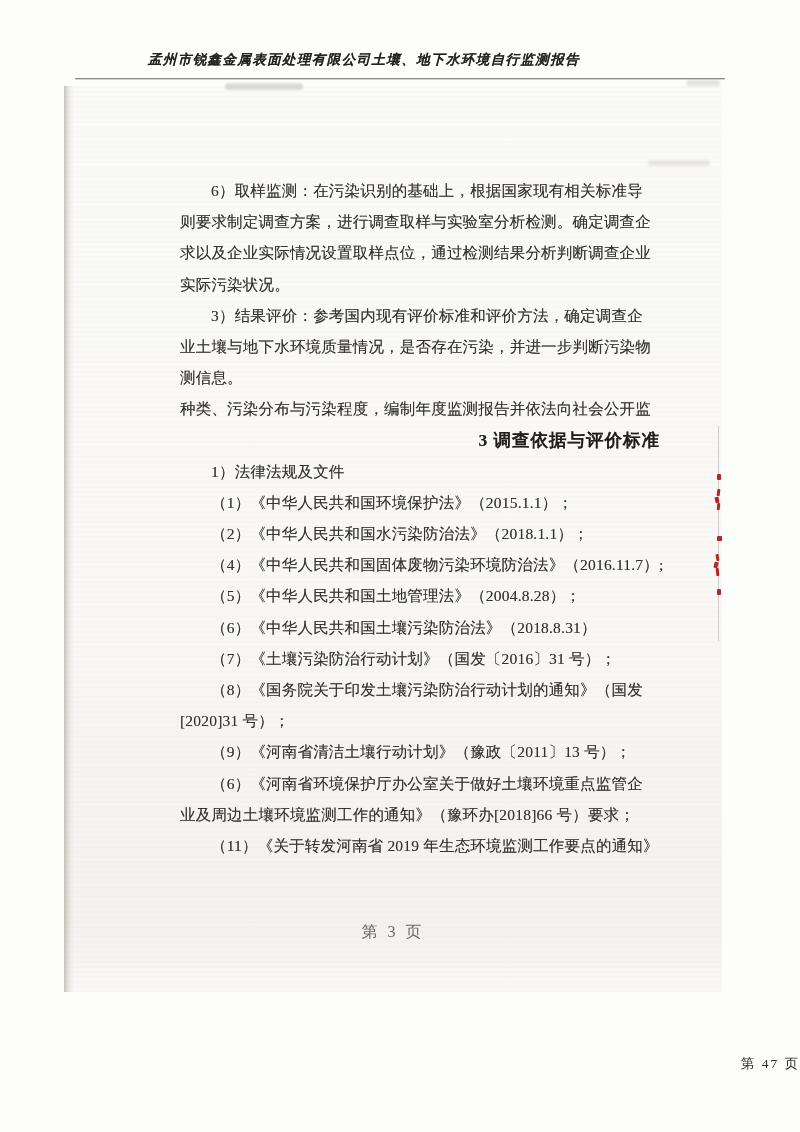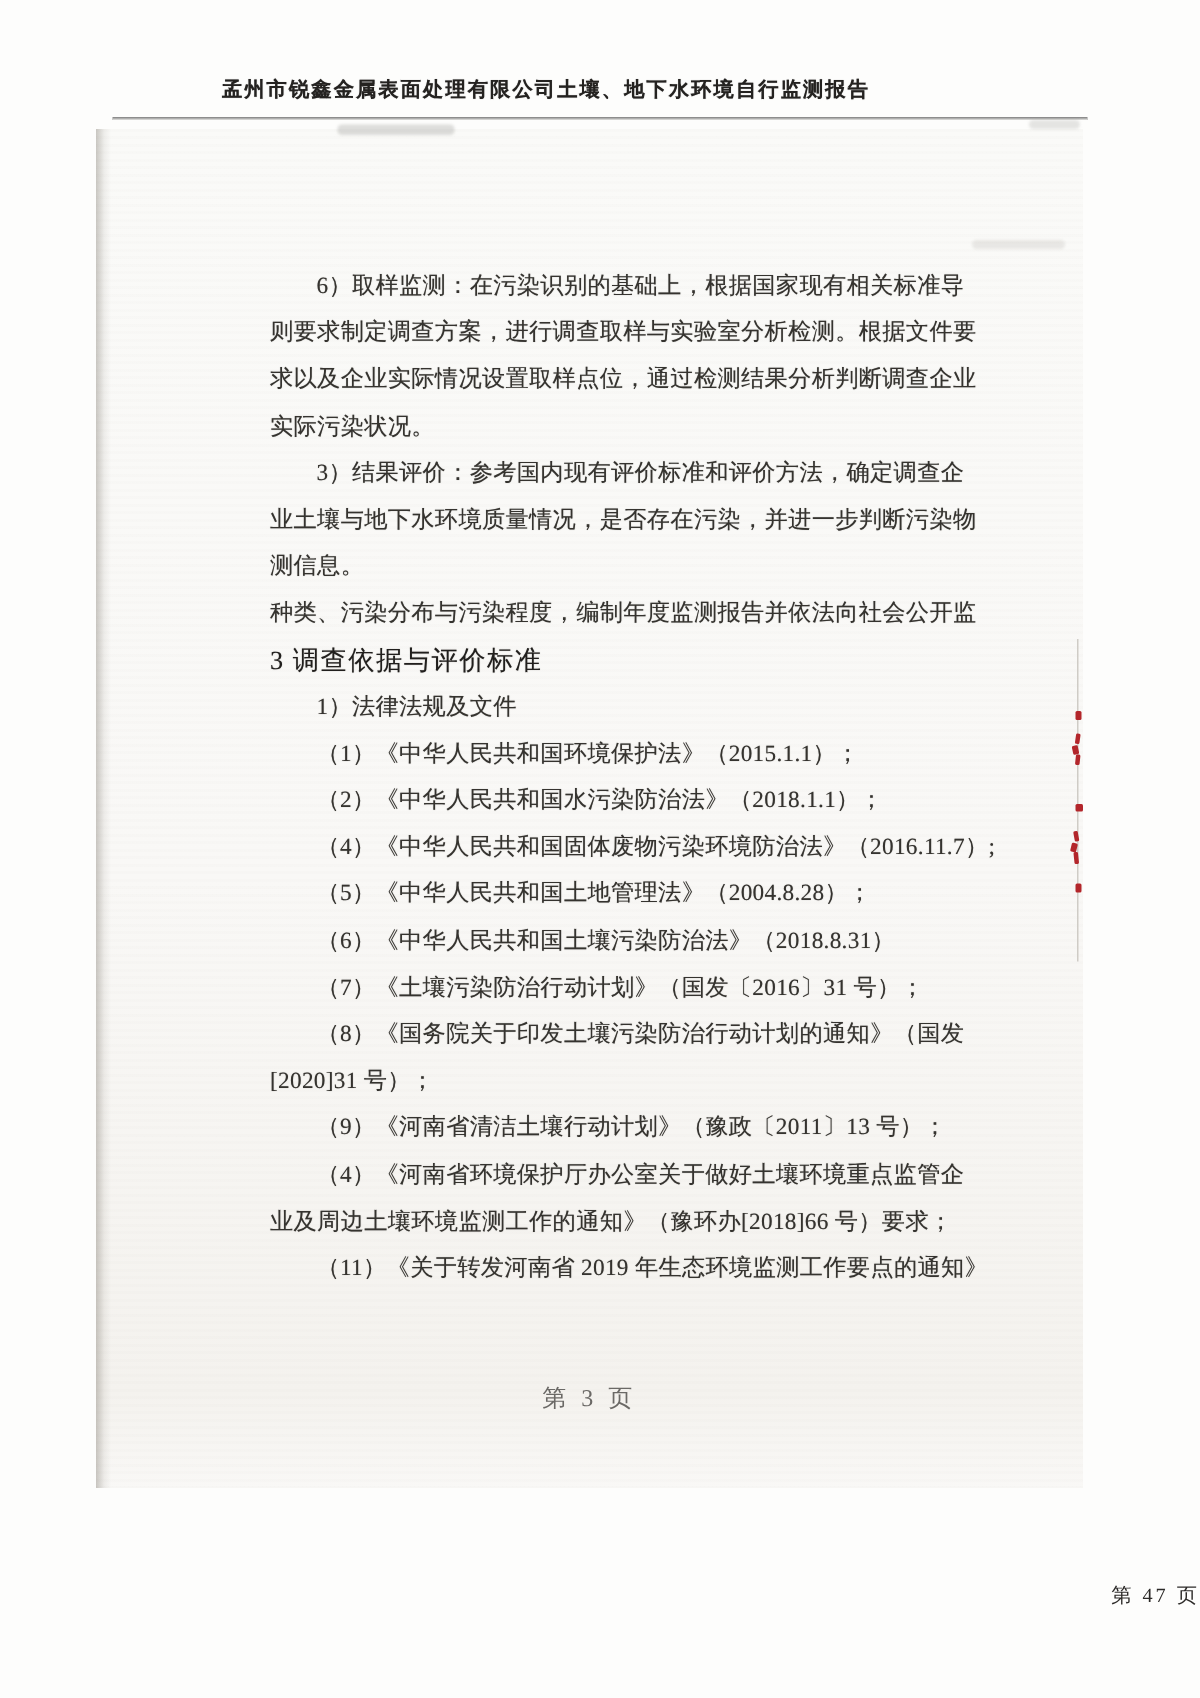--- a/index.html
+++ b/index.html
@@ -12,20 +12,21 @@
   }
 
   
   .page-header { position: absolute; top: 0; left: 0; width: 800px; height: 82px; }
   .header-title {
     position: absolute; top: 51px; left: 0; width: 728px;
     text-align: center;
     font-size: 13.5px; font-weight: bold; letter-spacing: 1.4px;
     color: #242220;
     text-shadow: 0 0 0.5px rgba(40,40,40,.6);
+    font-style: italic;
   }
   .header-rule {
     position: absolute; top: 78px; left: 75px; width: 650px; height: 2px;
     background: #8d8d8d;
     border-bottom: 1px solid #d2d2d0;
   }
 
   
   .scan {
     position: absolute; left: 64px; top: 86px; width: 658px; height: 906px;
@@ -46,22 +47,23 @@
   .textcol { position: absolute; left: 116px; top: 89px; width: 480px; }
   .line {
     height: 31.2px; line-height: 31.2px;
     font-size: 15.5px; letter-spacing: 0.2px;
     color: #35332f;
     white-space: nowrap;
     text-shadow: 0 0 0.6px rgba(70,68,64,.55);
   }
   .line.indent { padding-left: 31px; }
   .line.heading {
-    font-weight: normal; font-size: 17.5px; letter-spacing: 1px;
+    font-weight: bold; font-size: 17.5px; letter-spacing: 1px;
     color: #211f1d;
+    text-align: right;
   }
 
   .scan-pageno {
     position: absolute; left: 0; top: 836px; width: 658px;
     text-align: center;
     font-size: 16px; letter-spacing: 3px; color: #6b6966;
   }
 
   
   .margin-line {
@@ -95,39 +97,39 @@
 </div>
 
 <div class="scan">
   <div class="scan-edge-left"></div>
   <div class="artifact a1"></div>
   <div class="artifact a2"></div>
   <div class="artifact a3"></div>
 
   <div class="textcol">
     <div class="line indent">6）取样监测：在污染识别的基础上，根据国家现有相关标准导</div>
-    <div class="line">则要求制定调查方案，进行调查取样与实验室分析检测。根据文件要</div>
+    <div class="line">则要求制定调查方案，进行调查取样与实验室分析检测。确定调查企</div>
     <div class="line">求以及企业实际情况设置取样点位，通过检测结果分析判断调查企业</div>
     <div class="line">实际污染状况。</div>
     <div class="line indent">3）结果评价：参考国内现有评价标准和评价方法，确定调查企</div>
     <div class="line">业土壤与地下水环境质量情况，是否存在污染，并进一步判断污染物</div>
     <div class="line">测信息。</div>
     <div class="line">种类、污染分布与污染程度，编制年度监测报告并依法向社会公开监</div>
     <div class="line heading">3 调查依据与评价标准</div>
     <div class="line indent">1）法律法规及文件</div>
     <div class="line indent">（1）《中华人民共和国环境保护法》（2015.1.1）；</div>
     <div class="line indent">（2）《中华人民共和国水污染防治法》（2018.1.1）；</div>
     <div class="line indent">（4）《中华人民共和国固体废物污染环境防治法》（2016.11.7）;</div>
     <div class="line indent">（5）《中华人民共和国土地管理法》（2004.8.28）；</div>
     <div class="line indent">（6）《中华人民共和国土壤污染防治法》（2018.8.31）</div>
     <div class="line indent">（7）《土壤污染防治行动计划》（国发〔2016〕31 号）；</div>
     <div class="line indent">（8）《国务院关于印发土壤污染防治行动计划的通知》（国发</div>
     <div class="line">[2020]31 号）；</div>
     <div class="line indent">（9）《河南省清洁土壤行动计划》（豫政〔2011〕13 号）；</div>
-    <div class="line indent">（4）《河南省环境保护厅办公室关于做好土壤环境重点监管企</div>
+    <div class="line indent">（6）《河南省环境保护厅办公室关于做好土壤环境重点监管企</div>
     <div class="line">业及周边土壤环境监测工作的通知》（豫环办[2018]66 号）要求；</div>
     <div class="line indent">（11）《关于转发河南省 2019 年生态环境监测工作要点的通知》</div>
   </div>
 
   <div class="scan-pageno">第 3 页</div>
 
   <div class="margin-line"></div>
   <div>
     <div class="red-mark rm1"></div>
     <div class="red-mark rm2a"></div>

